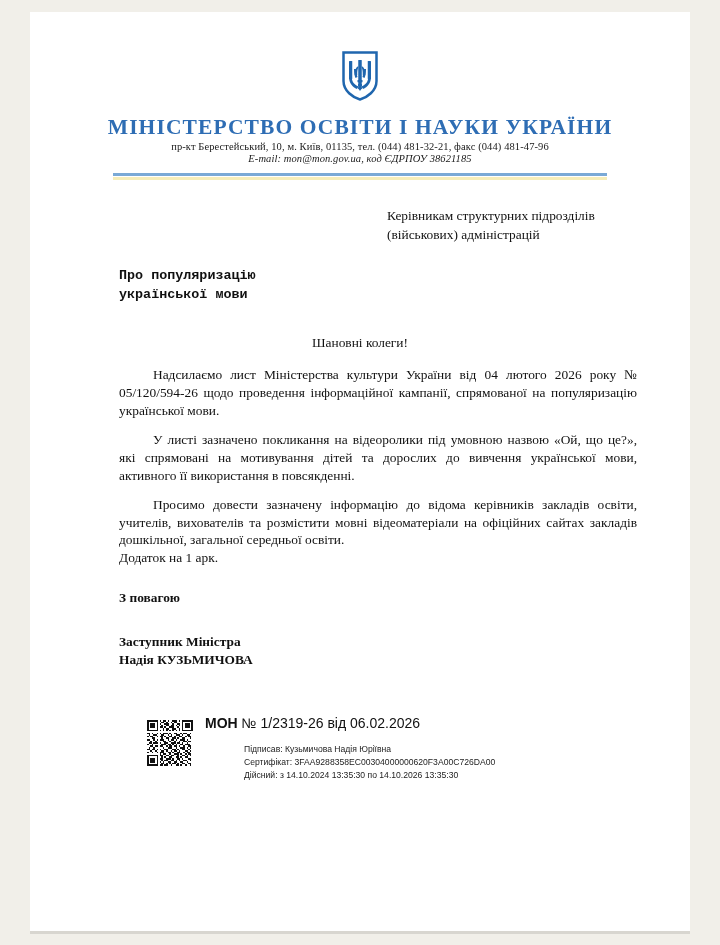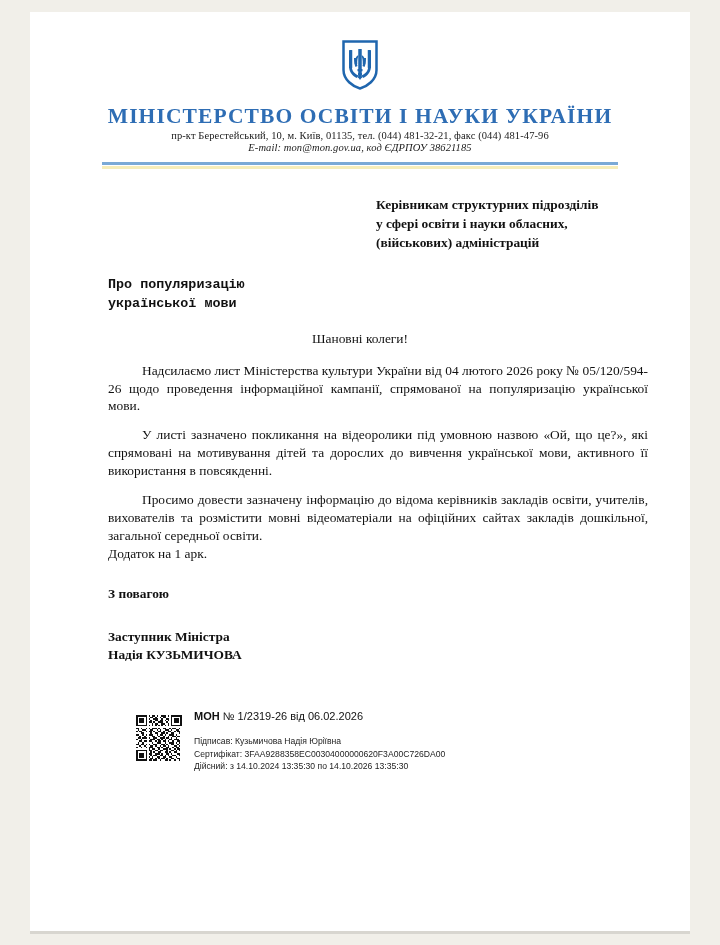--- a/index.html
+++ b/index.html
@@ -16,21 +16,21 @@
 
   
   #page {
     position: absolute;
     left: 30px;
     top: 12px;
     width: 660px;
     height: 919px;
     background: #ffffff;
     box-sizing: border-box;
-    padding: 0;
+    padding: 11px;
   }
   #page-bottom-shadow {
     position: absolute;
     left: 30px;
     top: 931px;
     width: 660px;
     height: 3px;
     background: #d8d6d0;
   }
 
@@ -85,36 +85,35 @@
     padding: 0 42px 0 78px;
     font-size: 13.4px;
     color: #111111;
     line-height: 1.33;
   }
   .addressee {
     margin-top: 26px;
     margin-left: 268px;
     line-height: 1.45;
     font-size: 13.4px;
-    font-weight: bold;
   }
   .addressee div { white-space: nowrap; }
 
   .subject {
     margin-top: 22px;
     font-weight: bold;
     line-height: 1.42;
     font-size: 13.4px;
     width: 230px;
     font-family: Liberation Mono, monospace;
   }
 
   .salutation {
     text-align: center;
-    margin-top: 17px;
+    margin-top: 30px;
     margin-right: 36px;
     font-size: 13.4px;
   }
 
   p.para {
     margin: 0;
     margin-top: 11px;
     text-indent: 34px;
     text-align: justify;
     font-size: 13.4px;
@@ -159,32 +158,32 @@
     height: 60px;
     flex: 0 0 auto;
     background-repeat: no-repeat;
     background-size: 100% 100%;
   }
   .sign-info {
     margin-left: 12px;
     padding-top: 1px;
   }
   .sign-doc-no {
-    font-size: 11px;
+    font-size: 14px;
     color: #111111;
     white-space: nowrap;
   }
   .sign-doc-no b { font-weight: bold; }
   .sign-details {
     margin-top: 11px;
     font-size: 8.6px;
     color: #1c1c1c;
     line-height: 1.5;
   }
-  .sign-details div { white-space: nowrap; }
+  .sign-details div { white-space: nowrap; margin-left: 39px; }
 </style>
 </head>
 <body>
 
 <div id="page">
 
   <div class="letterhead">
 
     <svg class="emblem" viewBox="0 0 72 100">
       <path d="M3 3 H69 V60 C69 80 50 93 36 97 C22 93 3 80 3 60 Z" fill="#ffffff" stroke="#1F66AE" stroke-width="5"></path>
@@ -214,21 +213,20 @@
       <div class="divider-blue"></div>
       <div class="divider-gap"></div>
       <div class="divider-yellow"></div>
     </div>
   </div>
 
   <div class="content">
 
     <div class="addressee">
       <div>Керівникам структурних підрозділів</div>
-      <div>у сфері освіти і науки обласних,</div>
       <div>(військових) адміністрацій</div>
     </div>
 
     <div class="subject" style="white-space: pre-line;">Про  популяризацію
 української мови</div>
 
     <div class="salutation">Шановні колеги!</div>
 
     <p class="para">Надсилаємо лист Міністерства культури України від 04 лютого 2026 року № 05/120/594-26 щодо проведення інформаційної кампанії, спрямованої на популяризацію української мови.</p>
     <p class="para">У листі зазначено покликання на відеоролики під умовною назвою «Ой, що це?», які  спрямовані на мотивування дітей та дорослих до вивчення української мови, активного її використання в повсякденні.</p>

